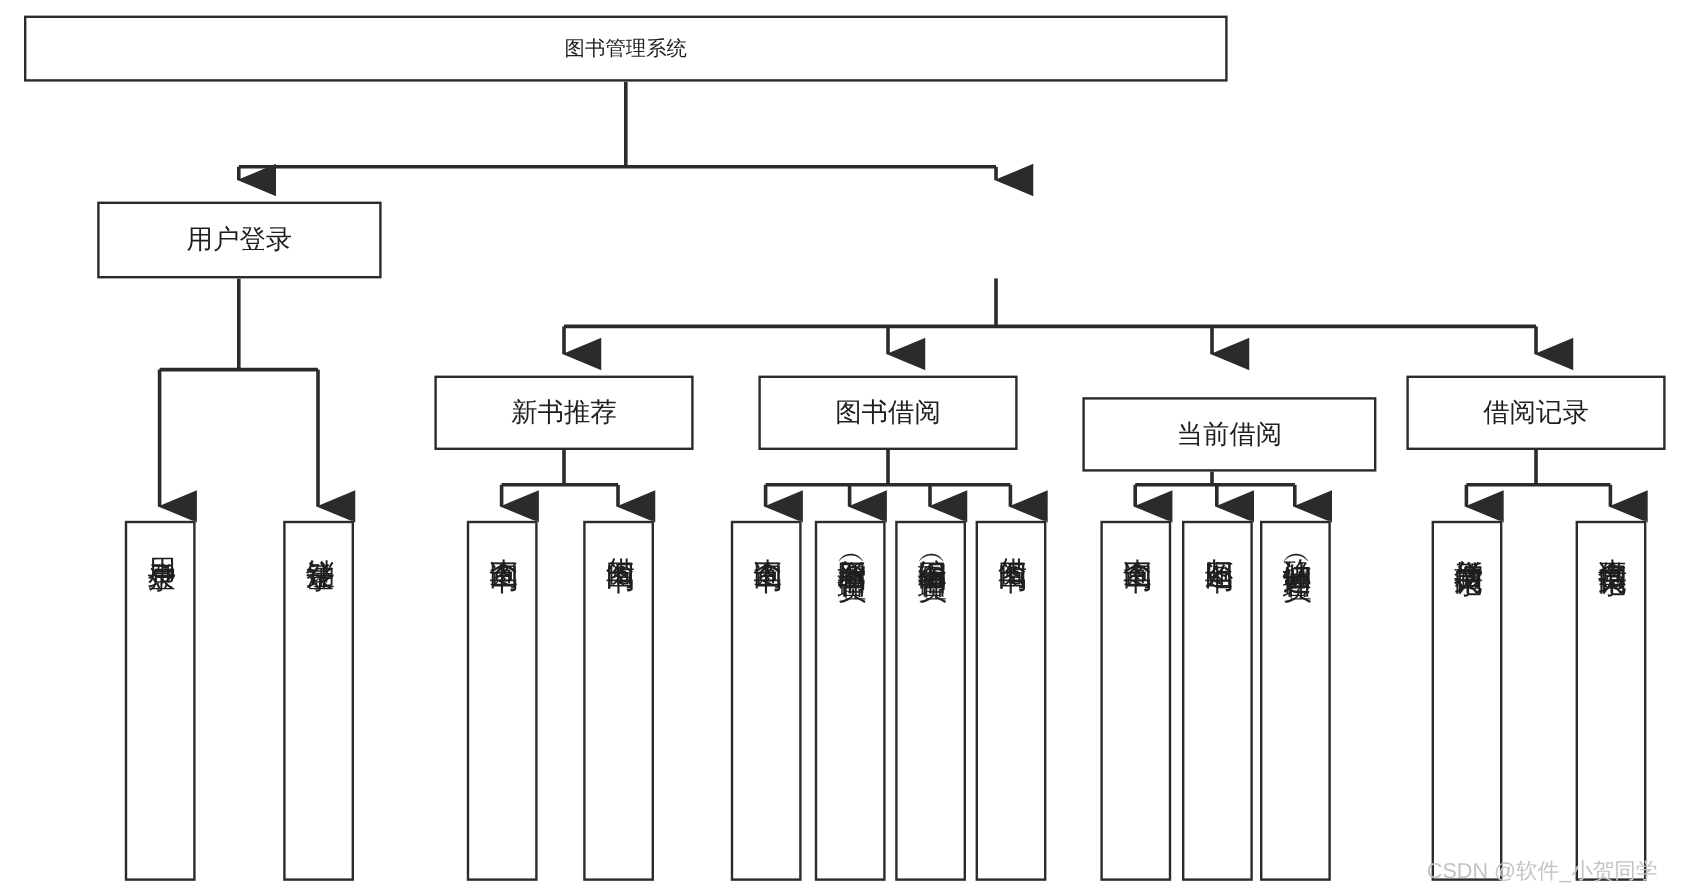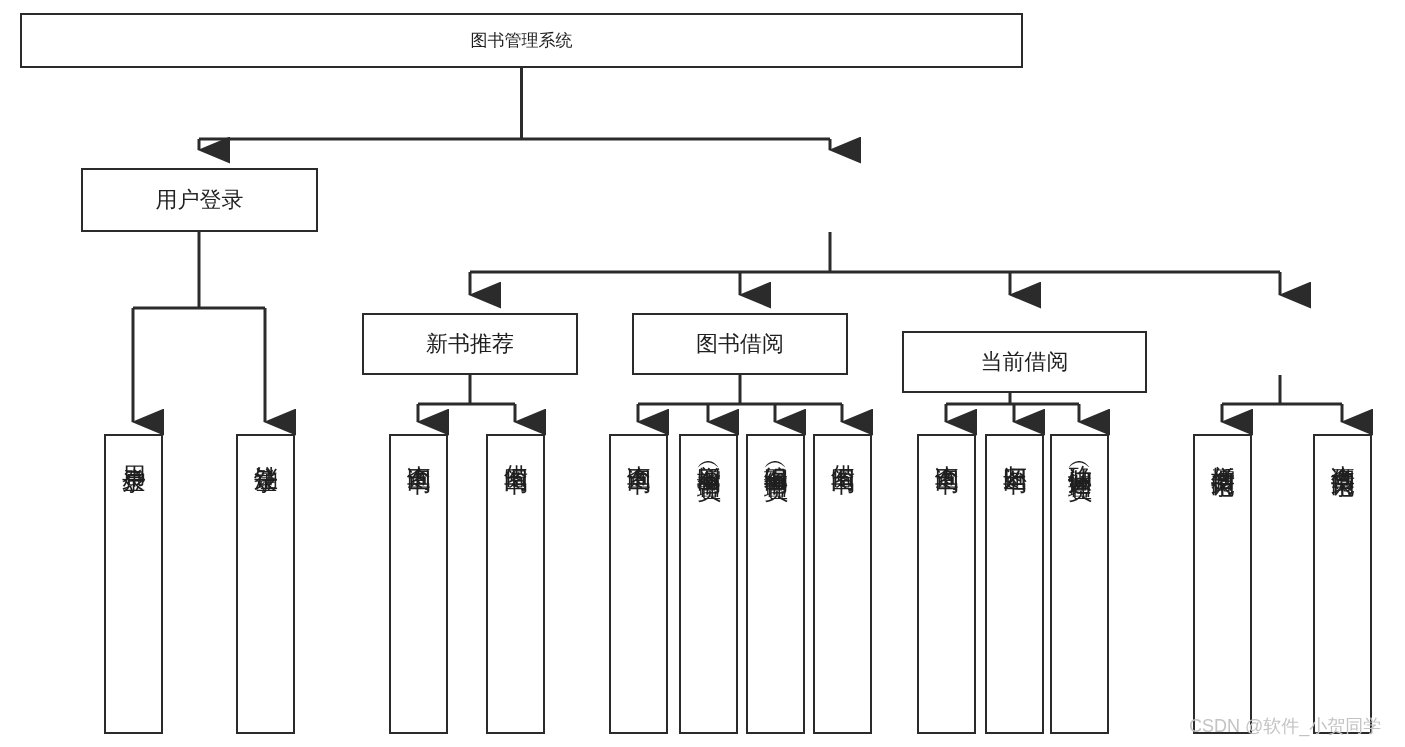--- a/index.html
+++ b/index.html
@@ -81,20 +81,23 @@
 
   <div class="node h-node" style="left:362px;top:313px;width:216px;height:62px;">
     <span class="lbl">新书推荐</span>
   </div>
   <div class="node h-node" style="left:600px;top:313px;width:216px;height:62px;margin-left:32px;">
     <span class="lbl">图书借阅</span>
   </div>
   <div class="node h-node" style="left:902px;top:331px;width:245px;height:62px;font-family:Liberation Serif, serif;">
     <span class="lbl">当前借阅</span>
   </div>
+  <div class="node h-node" style="left:1172px;top:313px;width:216px;height:62px;">
+    <span class="lbl">借阅记录</span>
+  </div>
 
   <div class="node v-node" style="left:104px;top:434px;width:59px;height:300px;">
     <span class="lbl">用户登录</span>
   </div>
   <div class="node v-node" style="left:236px;top:434px;width:59px;height:300px;">
     <span class="lbl">注销登录</span>
   </div>
 
   <div class="node v-node" style="left:389px;top:434px;width:59px;height:300px;">
     <span class="lbl">查询图书</span>

